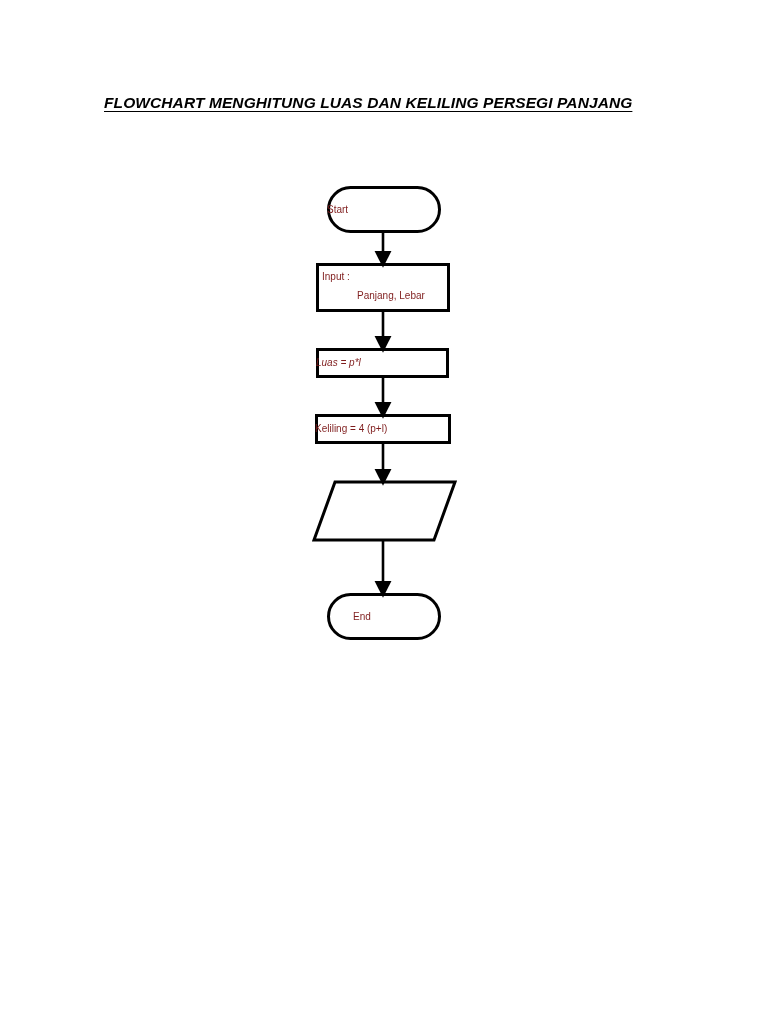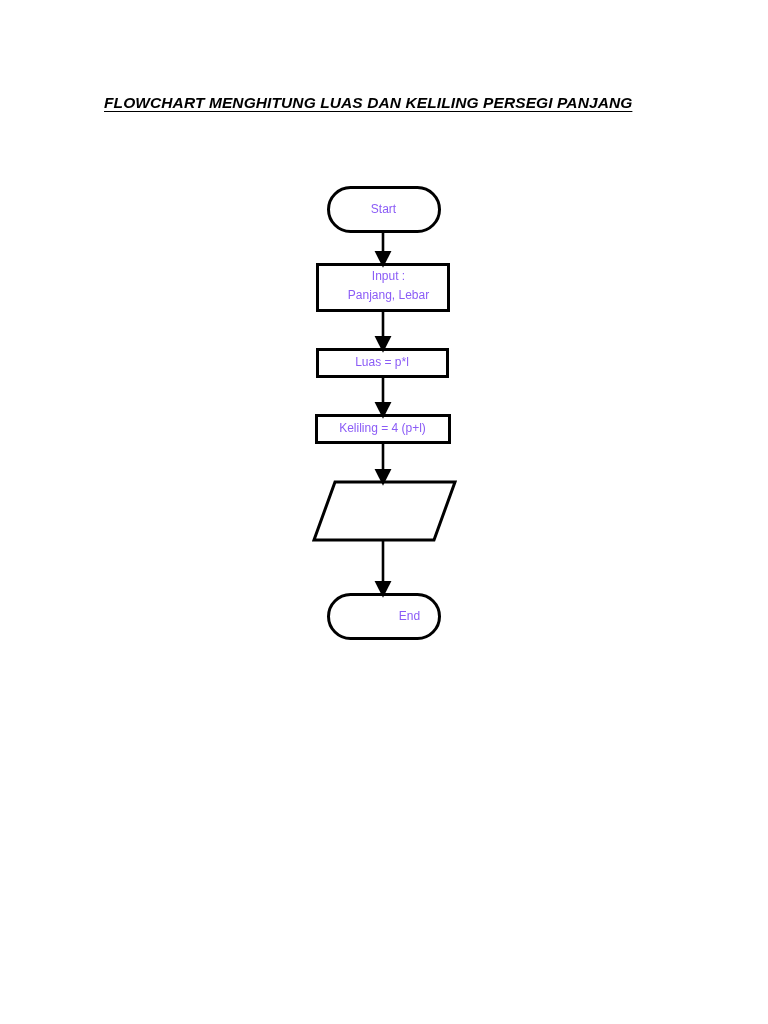--- a/index.html
+++ b/index.html
@@ -55,32 +55,31 @@
     left: 0;
     top: 0;
     width: 768px;
     height: 1024px;
     display: block;
   }
 
   
   .node-label {
     position: absolute;
-    text-align: center;
-    font-size: 12px;
+    font-size: 10px;
     line-height: 19px;
-    color: #8b5cf6;
+    color: #7f1d1d;
     white-space: nowrap;
     pointer-events: none;
   }
-  .node-label .l2 { display: block; }
+  .node-label .l2 { display: block; margin-left: 35px; }
 
   #label-start    { left: 327px; top: 200px; width: 113px; }
   #label-input    { left: 316px; top: 267px; width: 133px; padding-left: 6px; }
-  #label-luas     { left: 316px; top: 353px; width: 132px; }
+  #label-luas     { left: 316px; top: 353px; width: 132px; font-style: italic; }
   #label-keliling { left: 315px; top: 419px; width: 135px; }
   #label-output   { left: 318px; top: 492px; width: 129px; }
   #label-end      { left: 327px; top: 607px; width: 113px; padding-left: 26px; }
 </style>
 </head>
 <body>
 
 <div id="page">
 
   <div id="doc-title">FLOWCHART MENGHITUNG LUAS DAN KELILING PERSEGI PANJANG</div>

